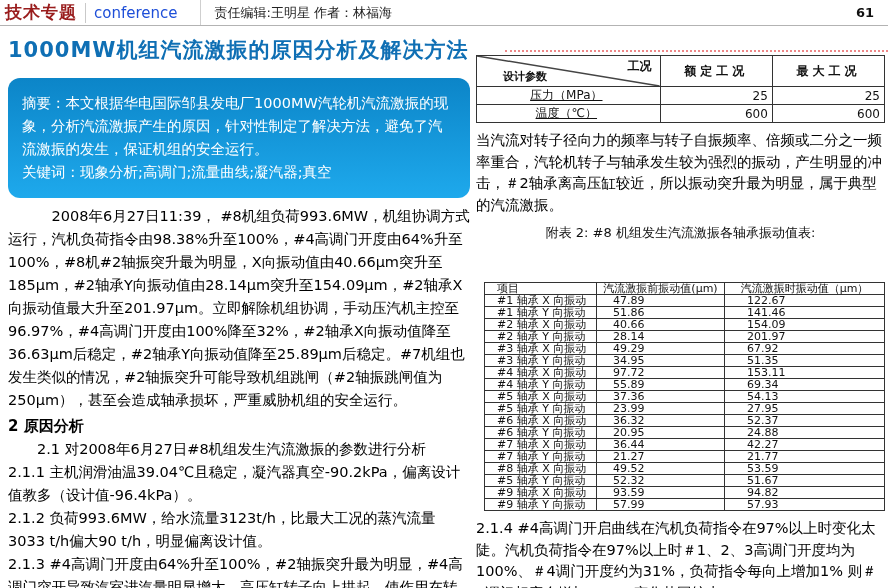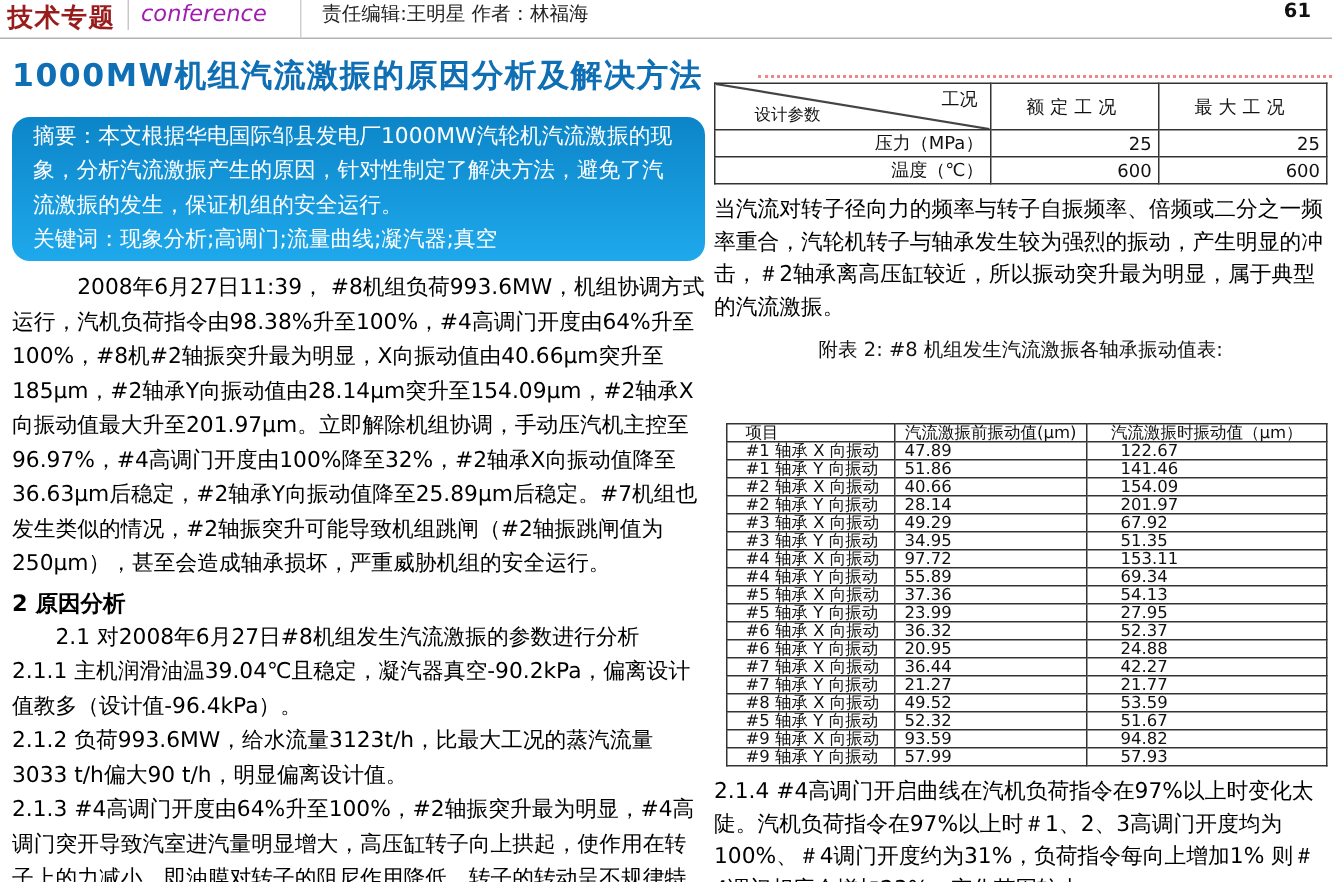--- a/index.html
+++ b/index.html
@@ -1,63 +1,63 @@
 <!DOCTYPE html>
 <html style="--brand-red: #991c1c; --title-blue: #0f6fb4; --abstract-top: #0c85c8; --abstract-bottom: #1ea9ec; --dotted-red: #ee8888;"><head>
 <meta charset="utf-8">
 <style>
   html,body{margin:0;padding:0;background:#fff;}
   body{font-family:"DejaVu Sans","Liberation Sans",sans-serif;color:#000;}
   .page{position:relative;width:888px;height:588px;background:#fff;overflow:hidden;}
 
   
   .hdr{position:absolute;top:0;left:0;right:0;height:25px;border-bottom:1px solid #b3b3b3;
-       display:flex;align-items:flex-start;background:#fff;}
+       display:flex;align-items:center;background:#fff;}
   .brand{font-size:17px;font-weight:bold;color:var(--brand-red,#991c1c);padding-left:5px;letter-spacing:1px;}
   .brand-div{width:1px;height:20px;background:#c9c9c9;margin:0 8px;}
-  .brand-sub{font-size:15px;color:#a21caf;font-style:italic;}
+  .brand-sub{font-size:15px;color:#1d4ed8;}
   .hdr-vdiv{width:1px;height:25px;background:#cfcfcf;margin-left:22px;margin-right:14px;}
   .editor{font-size:13px;color:#222;}
   .pagenum{margin-left:auto;font-size:13px;font-weight:bold;padding-right:14px;color:#111;}
 
   
   .col-left{position:absolute;left:8px;top:31px;width:462px;}
   .title{color:var(--title-blue,#0f6fb4);font-size:21px;font-weight:bold;margin:5px 0 14px 0;
          letter-spacing:1px;white-space:nowrap;}
-  .abstract{border-radius:12px;color:#fff;padding:2px 14px;font-size:14.5px;line-height:23px;
+  .abstract{border-radius:12px;color:#fff;padding:14px 14px;font-size:14.5px;line-height:23px;
             background:linear-gradient(180deg,var(--abstract-top,#0c85c8),var(--abstract-bottom,#1ea9ec));
             margin-bottom:7px;}
   .abstract p{margin:0;font-size:14.5px;line-height:23px;}
   .col-left h2{font-size:15px;font-weight:bold;margin:5px 0 2px 0;}
   .col-left p{font-size:14.5px;line-height:23px;margin:0;}
   .p-indent{text-indent:3em;}
   .p-indent2{text-indent:2em;}
 
   
   .dotted-line{position:absolute;left:505px;top:50px;width:383px;height:0;
                border-top:2px dotted var(--dotted-red,#ee8888);}
   .col-right{position:absolute;left:476px;top:55px;width:409px;}
   table{border-collapse:collapse;}
   .t1{width:409px;font-size:12px;color:#111;}
   .t1 th,.t1 td{border:1px solid #333;padding:0 4px;height:17px;}
-  .t1 thead th{height:30px;font-weight:normal;}
+  .t1 thead th{height:30px;font-weight:bold;}
   .t1 th.diag{position:relative;width:45%;padding:0;}
   .t1 thead th:nth-child(2),.t1 thead th:nth-child(3){letter-spacing:4px;}
-  .t1 td:first-child{text-align:right;padding-left:0;}
+  .t1 td:first-child{text-align:center;padding-left:0;text-decoration:underline;}
   .t1 td:nth-child(2),.t1 td:nth-child(3){text-align:right;}
   .diag svg{position:absolute;inset:0;width:100%;height:100%;}
   .diag-top{position:absolute;top:2px;right:8px;font-size:12px;}
   .diag-bottom{position:absolute;bottom:2px;left:26px;font-size:11px;}
 
   .col-right .para{font-size:14.5px;line-height:21.5px;margin:7px 0 0 0;}
   .t2-caption{font-size:13px;text-align:center;margin:8px 0 3px 0;color:#111;}
   .t2{width:401px;margin-left:8px;font-size:11px;color:#111;margin-top:40px;}
   .t2 th,.t2 td{border:1px solid #333;padding:0;height:11px;line-height:11px;font-weight:normal;}
   .t2 th:nth-child(1),.t2 td:nth-child(1){width:28%;text-align:left;padding-left:12px;}
-  .t2 th:nth-child(2),.t2 td:nth-child(2){width:32%;text-align:left;padding-left:6px;}
+  .t2 th:nth-child(2),.t2 td:nth-child(2){width:32%;text-align:left;padding-left:16px;}
   .t2 th:nth-child(3),.t2 td:nth-child(3){width:40%;text-align:left;padding-left:22px;}
   .t2 thead th:nth-child(2),.t2 thead th:nth-child(3){text-align:center;padding-left:0;}
 </style>
 </head>
 <body>
 
 <div class="page">
 
   <div class="hdr">
     <span class="brand">技术专题</span>

